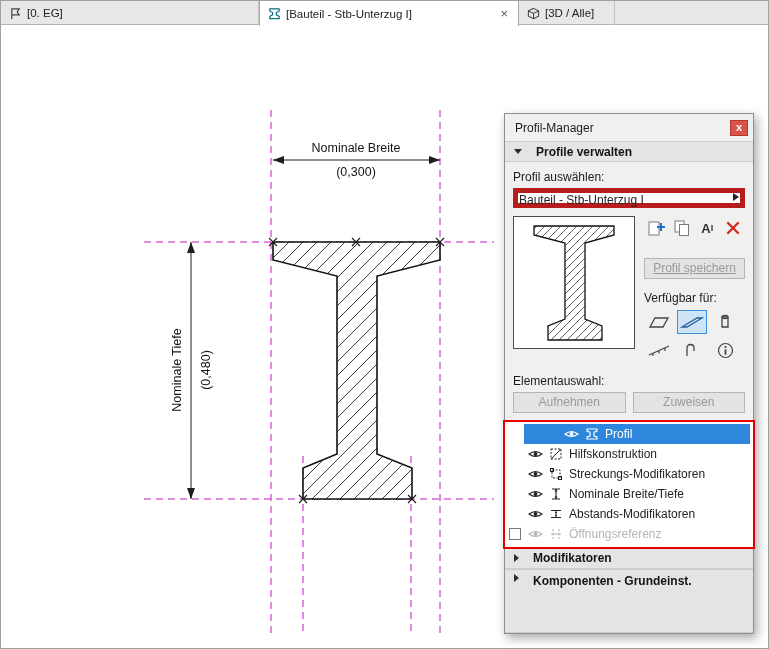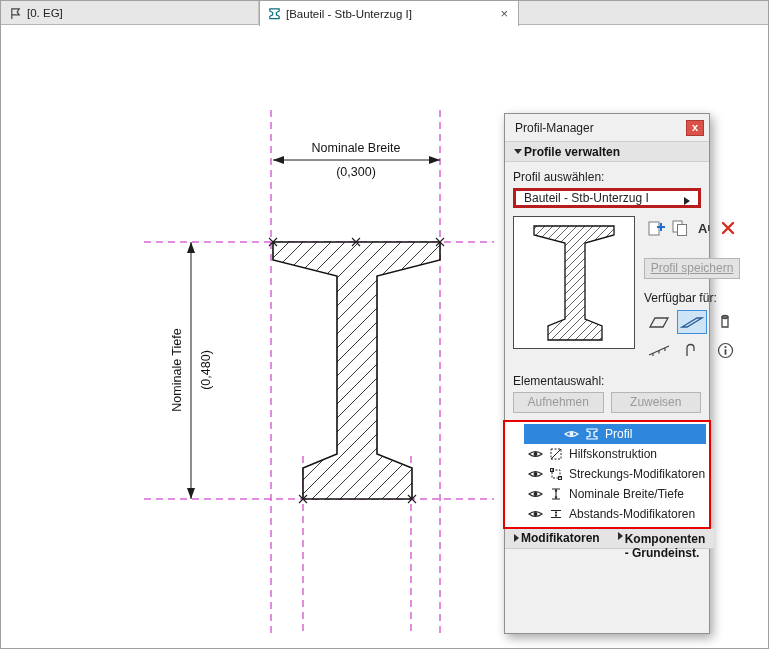--- a/index.html
+++ b/index.html
@@ -23,41 +23,41 @@
   .t3 { width:96px; }
 
   
   .canvas { position:absolute; left:0; top:25px; right:0; bottom:0; background:#ffffff; }
   svg text { font-family:"Liberation Sans",sans-serif; font-size:12.5px; fill:#141414; }
   .mag { stroke:#c217c2; stroke-width:1; stroke-dasharray:7 5; fill:none; }
   .dim { stroke:#1d1d1d; stroke-width:1; fill:none; }
   .xmark { stroke:#1d1d1d; stroke-width:1.1; }
 
   
-  .panel { position:absolute; left:503px; top:112px; width:206px; height:521px;
+  .panel { position:absolute; left:503px; top:112px; width:250px; height:521px;
     background:#f0f0f0; border:1px solid #8f8f8f;
     box-shadow:3px 4px 10px rgba(0,0,0,.35); z-index:5; display:flex; flex-direction:column; }
   .titlebar { height:27px; display:flex; align-items:center; padding:0 5px 0 10px;
     background:#f0f0f0; flex:0 0 auto; }
   .titlebar .t { flex:1; color:#1c1c1c; }
   .close-btn { width:18px; height:16px; background:#d9534a; border:1px solid #b03a33;
     color:#fff; font-size:11px; font-weight:bold; display:flex; align-items:center;
     justify-content:center; line-height:1; }
-  .sec-hdr { height:21px; flex:0 0 auto; display:flex; align-items:center; gap:2px;
+  .sec-hdr { height:21px; flex:0 0 auto; display:flex; align-items:center; gap:14px;
     padding:0 9px; background:#e4e4e4; border-top:1px solid #cdcdcd;
     border-bottom:1px solid #cdcdcd; font-weight:bold; color:#141414; }
   .tri-down { width:0; height:0; border-left:4px solid transparent;
     border-right:4px solid transparent; border-top:5px solid #2b2b2b; }
   .tri-right { width:0; height:0; border-top:4px solid transparent;
     border-bottom:4px solid transparent; border-left:5px solid #2b2b2b; }
 
   .content { padding:5px 8px 9px; flex:0 0 auto; }
   .lbl { display:block; margin:3px 0 4px; color:#1c1c1c; }
-  .dropdown { height:20px; background:#fff; border:3px solid #b91c1c;
-    display:flex; align-items:flex-end; padding:0 8px; }
+  .dropdown { height:20px; background:#fff; border:5px solid #b91c1c;
+    display:flex; align-items:flex-start; padding:0 1px; }
   .dropdown .dv { flex:1; }
   .dd-arrow { width:0; height:0; border-top:4px solid transparent;
     border-bottom:4px solid transparent; border-left:6px solid #222; }
 
   .preview-row { display:flex; margin-top:8px; }
   .preview-box { width:122px; height:133px; background:#fff; border:1px solid #4a4a4a; flex:0 0 auto; }
   .side { flex:1; padding-left:9px; display:flex; flex-direction:column; }
   .icon-row4 { display:flex; align-items:center; justify-content:space-between; height:24px; }
   .mini-ic { width:24px; height:22px; display:flex; align-items:center; justify-content:center; }
   .rename-ic { font-weight:bold; color:#333; font-size:13px; }
@@ -81,21 +81,21 @@
   .lrow { height:20px; display:flex; align-items:stretch; }
   .lrow .gutter { width:19px; display:flex; align-items:center; justify-content:center; flex:0 0 auto; }
   .lrow .rbody { flex:1; display:flex; align-items:center; gap:6px; padding-left:4px;
     margin-right:3px; color:#222; }
   .lrow.selected .rbody { background:#2e87dd; color:#fff;padding-left:40px; }
   .lrow.disabled .rbody { color:#b4b4b4; }
   .checkbox { width:12px; height:12px; background:#fff; border:1px solid #777; }
   .eye { display:flex; align-items:center; }
   .tic { display:flex; align-items:center; }
 
-  .collapsed-stack { flex:1 1 auto; display:flex; flex-direction:row; }
+  .collapsed-stack { flex:1 1 auto; display:flex; flex-direction:column; }
   .collapsed-stack .sec-hdr { height:22px; }
   .collapsed-stack .sec-hdr:last-child { flex:1; align-items:flex-start; padding-top:4px; }
 </style>
 </head>
 <body>
 
 <div class="app">
 
   <div class="tabbar">
     <div class="tab t1">
@@ -107,20 +107,28 @@
       <span>[0. EG]</span>
     </div>
     <div class="tab t2 active">
       <span class="tabicon">
         <svg width="13" height="13" viewBox="0 0 14 14">
             <path d="M2,2 H12 V4.5 L9,6 V8.5 L12,10 V12.5 H2 V10 L5,8.5 V6 L2,4.5 Z" fill="none" stroke="#0b6f80" stroke-width="1.3"></path>
           </svg>
       </span>
       <span>[Bauteil - Stb-Unterzug I]</span>
       <span class="tabclose">×</span>
+    </div>
+    <div class="tab t3">
+      <span class="tabicon">
+        <svg width="13" height="13" viewBox="0 0 14 14">
+            <path d="M7,1.5 L12.5,4.2 V9.8 L7,12.5 L1.5,9.8 V4.2 Z M1.5,4.2 L7,7 L12.5,4.2 M7,7 V12.5" fill="none" stroke="#444" stroke-width="1.1"></path>
+          </svg>
+      </span>
+      <span>[3D / Alle]</span>
     </div>
   </div>
 
   <div class="canvas">
     <svg width="769" height="624" viewBox="0 0 769 624">
       <defs>
         <pattern id="hatch" width="14" height="14" patternUnits="userSpaceOnUse">
           <path d="M0,14 L14,0" stroke="#3a3a3a" stroke-width="1"></path>
         </pattern>
       </defs>
@@ -364,20 +372,40 @@
               <svg width="14" height="14" viewBox="0 0 14 14">
                   <path d="M2,3.5 H12 M2,10.5 H12" stroke="currentColor" stroke-width="1.1"></path>
                   <path d="M7,4.5 V9.5" stroke="currentColor" stroke-width="1"></path>
                   <path d="M7,4 L5.8,6 H8.2 Z M7,10 L5.8,8 H8.2 Z" fill="currentColor"></path>
                 </svg>
             </span>
             <span>Abstands-Modifikatoren</span>
           </span>
         </div>
 
+        <div class="lrow disabled">
+          <span class="gutter">
+            <span class="checkbox"></span>
+          </span>
+          <span class="rbody">
+            <span class="eye">
+              <svg width="15" height="10" viewBox="0 0 15 10">
+                  <path d="M1,5 Q7.5,0.2 14,5 Q7.5,9.8 1,5 Z" fill="none" stroke="currentColor" stroke-width="1.1"></path>
+                  <circle cx="7.5" cy="5" r="1.9" fill="currentColor"></circle>
+                </svg>
+            </span>
+            <span class="tic">
+              <svg width="14" height="14" viewBox="0 0 14 14">
+                  <path d="M4,2 V12 M10,2 V12" stroke="currentColor" stroke-width="1.1" stroke-dasharray="2.5 1.5"></path>
+                  <path d="M2,7 H12" stroke="currentColor" stroke-width="1"></path>
+                </svg>
+            </span>
+            <span>Öffnungsreferenz</span>
+          </span>
+        </div>
 
       </div>
     </div>
 
     <div class="collapsed-stack">
       <div class="sec-hdr">
         <span class="tri-right"></span>
         <span>Modifikatoren</span>
       </div>
       <div class="sec-hdr">

